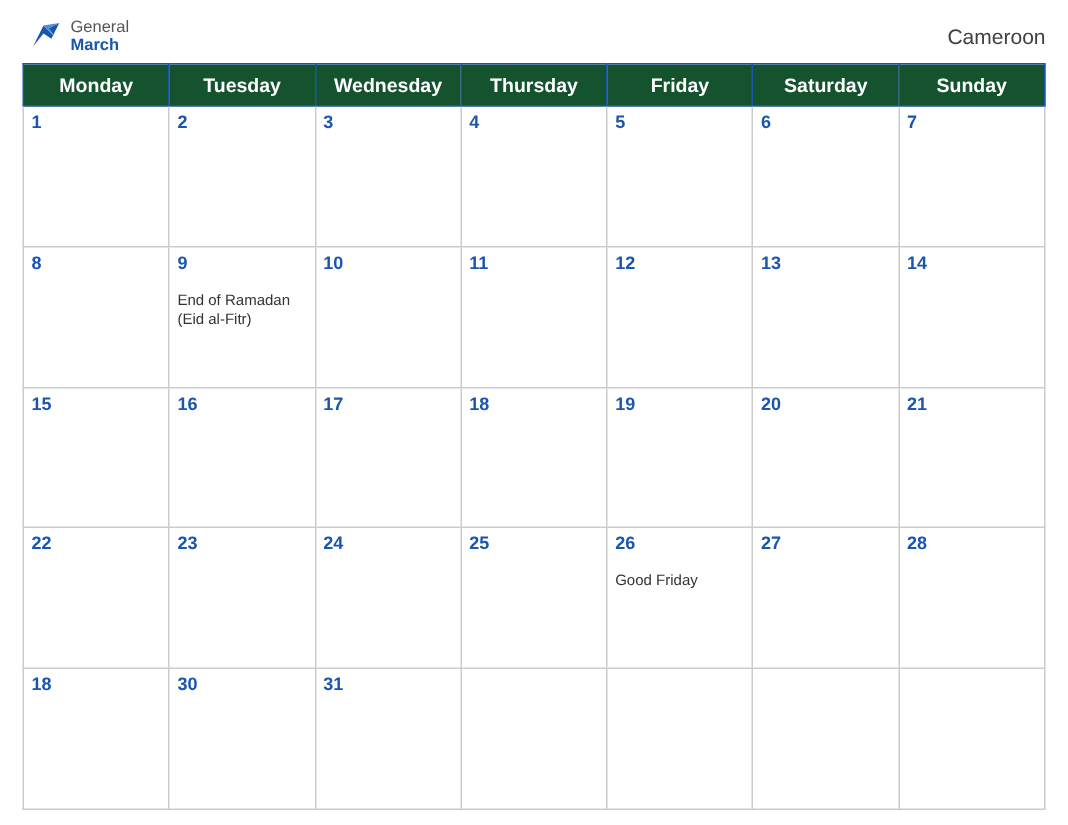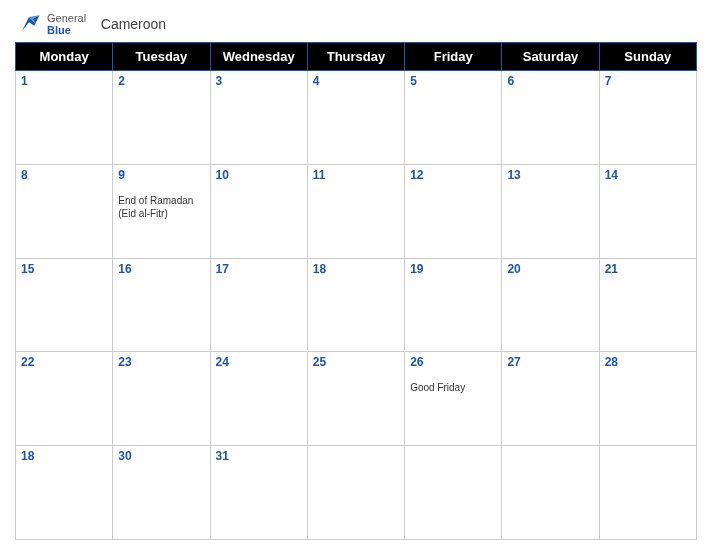--- a/index.html
+++ b/index.html
@@ -10,21 +10,21 @@
       height: 550px;
       display: flex;
       flex-direction: column;
       align-items: center;
       padding: 10px 15px 10px 15px;
     }
     .header-row {
       width: 100%;
       display: flex;
       align-items: center;
-      justify-content: flex-start;
+      justify-content: space-between;
       margin-bottom: 4px;
     }
     .logo {
       display: flex;
       align-items: center;
       gap: 4px;
     }
     .logo-text {
       font-size: 12px;
       color: #333;
@@ -47,21 +47,21 @@
       color: #404040;
       text-align: right;
       min-width: 80px;
     }
     .calendar {
       width: 100%;
       border-collapse: collapse;
       flex: 1;
     }
     .calendar th {
-      background-color: #000000;
+      background-color: #14532d;
       color: #fff;
       text-align: center;
       padding: 6px 2px;
       font-size: 13px;
       font-weight: bold;
       border: 1px solid #1a56b0;
     }
     .calendar td {
       border: 1px solid #ccc;
       vertical-align: top;
@@ -91,21 +91,21 @@
 <body>
 
 <div class="header-row">
   <div class="logo">
     <svg class="logo-bird" viewBox="0 0 32 32">
       <polygon points="8,24 16,8 24,16 20,10 28,6 22,18 16,14" fill="#1a56b0"></polygon>
       <polygon points="16,8 24,16 20,10 28,6" fill="#4a90d9"></polygon>
     </svg>
     <div class="logo-text">
       <div class="general">General</div>
-      <div class="blue">Blue</div>
+      <div class="blue">March</div>
     </div>
   </div>
   <div class="country-name">Cameroon</div>
 </div>
 
 <table class="calendar">
   <thead>
     <tr id="header-row">
     <th>Monday</th>
         <th>Tuesday</th>

